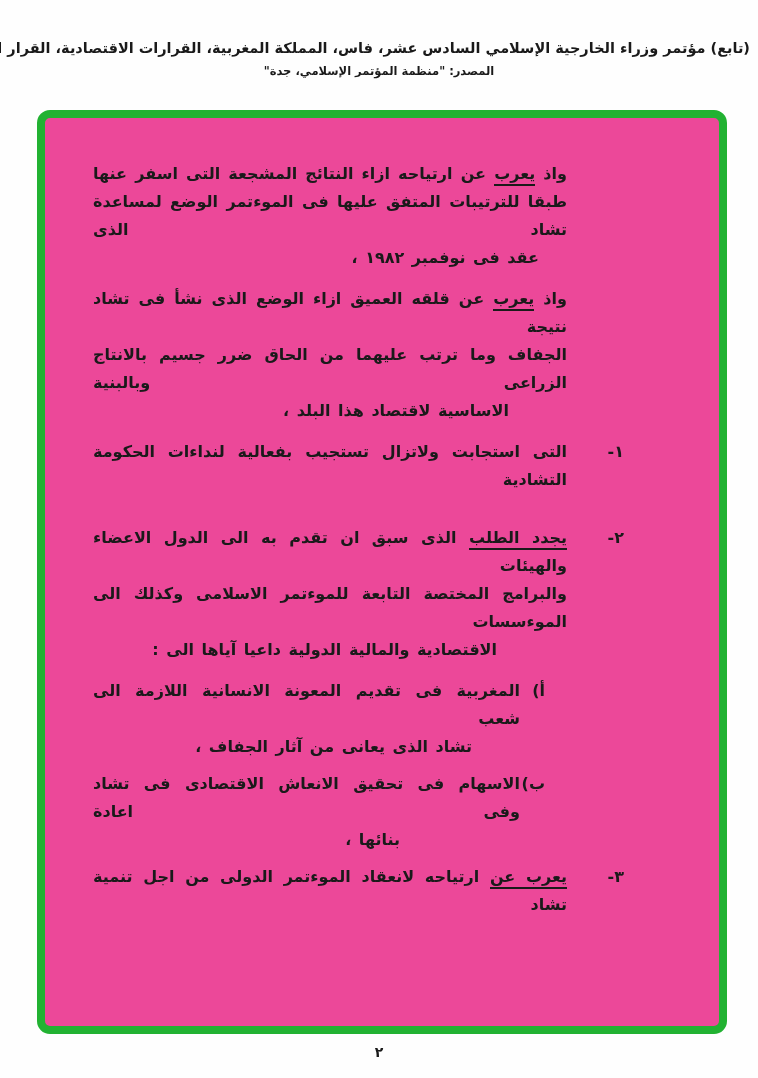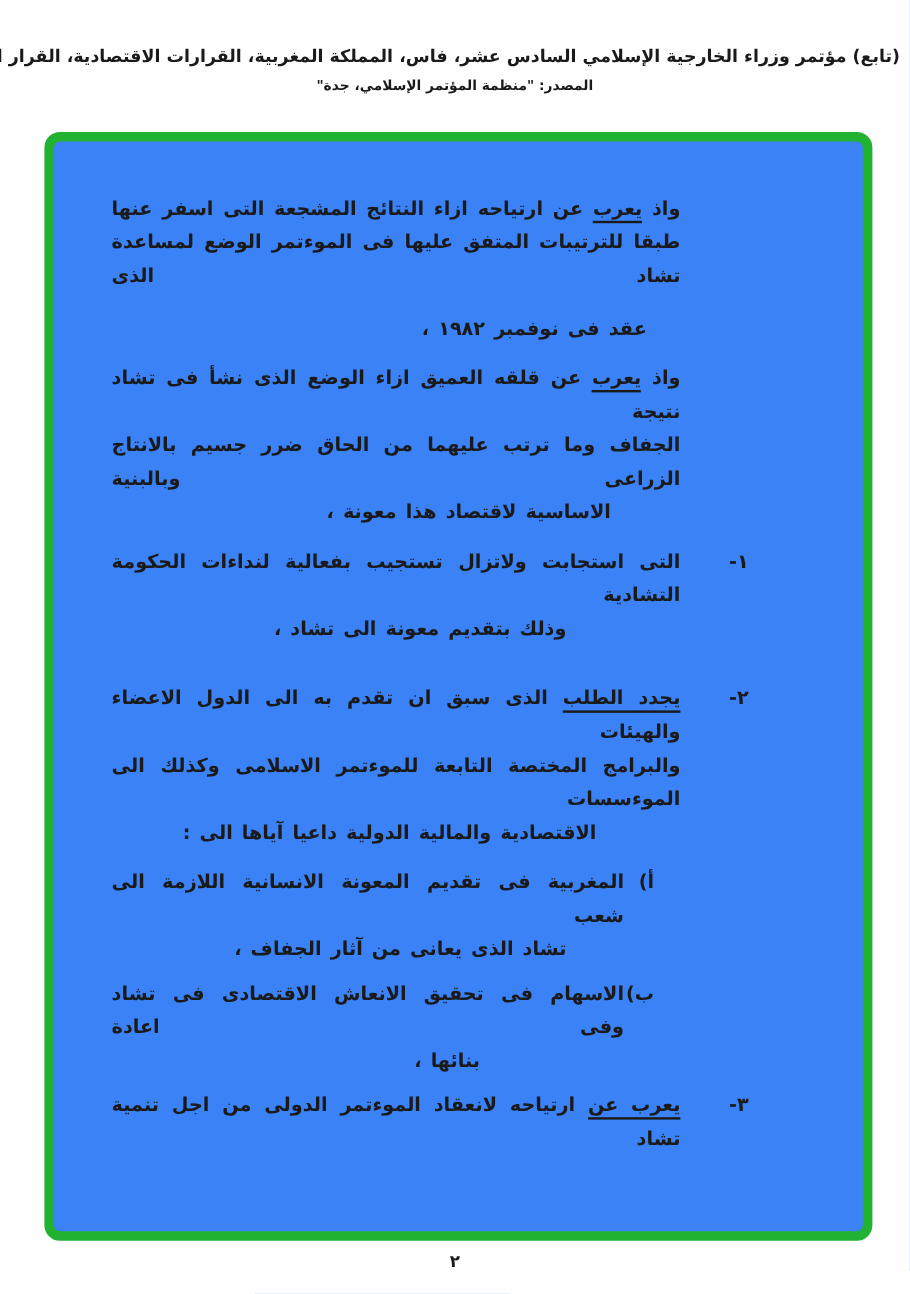--- a/index.html
+++ b/index.html
@@ -39,21 +39,21 @@
   
   .frame {
     position: absolute;
     left: 37px;
     top: 110px;
     width: 690px;
     height: 924px;
     box-sizing: border-box;
     border: 8px solid #22b232;
     border-radius: 13px;
-    background: #3b82f6;
+    background: #ec4899;
   }
   
   .content {
     direction: rtl;
     padding: 42px 95px 0 48px;
     font-size: 16px;
     line-height: 28px;
     font-weight: bold;
     word-spacing: 2px;
   }
@@ -109,31 +109,30 @@
   <div class="header">
     <div class="header-line1">(تابع) مؤتمر وزراء الخارجية الإسلامي السادس عشر، فاس، المملكة المغربية، القرارات الاقتصادية، القرار الرقم، ١٦/٣٣-أق</div>
     <div class="header-line2">المصدر: "منظمة المؤتمر الإسلامي، جدة"</div>
   </div>
 
   <div class="frame" style="border-color: rgb(34, 178, 50);">
     <div class="content">
         <div class="block paragraph">
           <div class="line">واذ <span class="ul">يعرب</span> عن ارتياحه ازاء النتائج المشجعة التى اسفر عنها</div>
           <div class="line">طبقا للترتيبات المتفق عليها فى الموءتمر الوضع لمساعدة تشاد الذى</div>
-          <div class="line last" style="padding-right: 28px; margin-top: 16px;">عقد فى نوفمبر ١٩٨٢ ،</div>
+          <div class="line last" style="padding-right: 28px;">عقد فى نوفمبر ١٩٨٢ ،</div>
         </div>
         <div class="block paragraph">
           <div class="line">واذ <span class="ul">يعرب</span> عن قلقه العميق ازاء الوضع الذى نشأ فى تشاد نتيجة</div>
           <div class="line">الجفاف وما ترتب عليهما من الحاق ضرر جسيم بالانتاج الزراعى وبالبنية</div>
-          <div class="line last" style="padding-right: 58px;">الاساسية لاقتصاد هذا معونة ،</div>
+          <div class="line last" style="padding-right: 58px;">الاساسية لاقتصاد هذا البلد ،</div>
         </div>
         <div class="block item">
           <span class="marker">١-</span>
           <div class="line">التى استجابت ولاتزال تستجيب بفعالية لنداءات الحكومة التشادية</div>
-          <div class="line last" style="padding-right: 95px;">وذلك بتقديم معونة الى تشاد ،</div>
         </div>
         <div class="block item">
           <span class="marker">٢-</span>
           <div class="line"><span class="ul">يجدد الطلب</span> الذى سبق ان تقدم به الى الدول الاعضاء والهيئات</div>
           <div class="line">والبرامج المختصة التابعة للموءتمر الاسلامى وكذلك الى الموءسسات</div>
           <div class="line last" style="padding-right: 70px;">الاقتصادية والمالية الدولية داعيا آياها الى :</div>
         </div>
         <div class="block subitem">
           <span class="marker">أ)</span>
           <div class="line">المغربية فى تقديم المعونة الانسانية اللازمة الى شعب</div>

